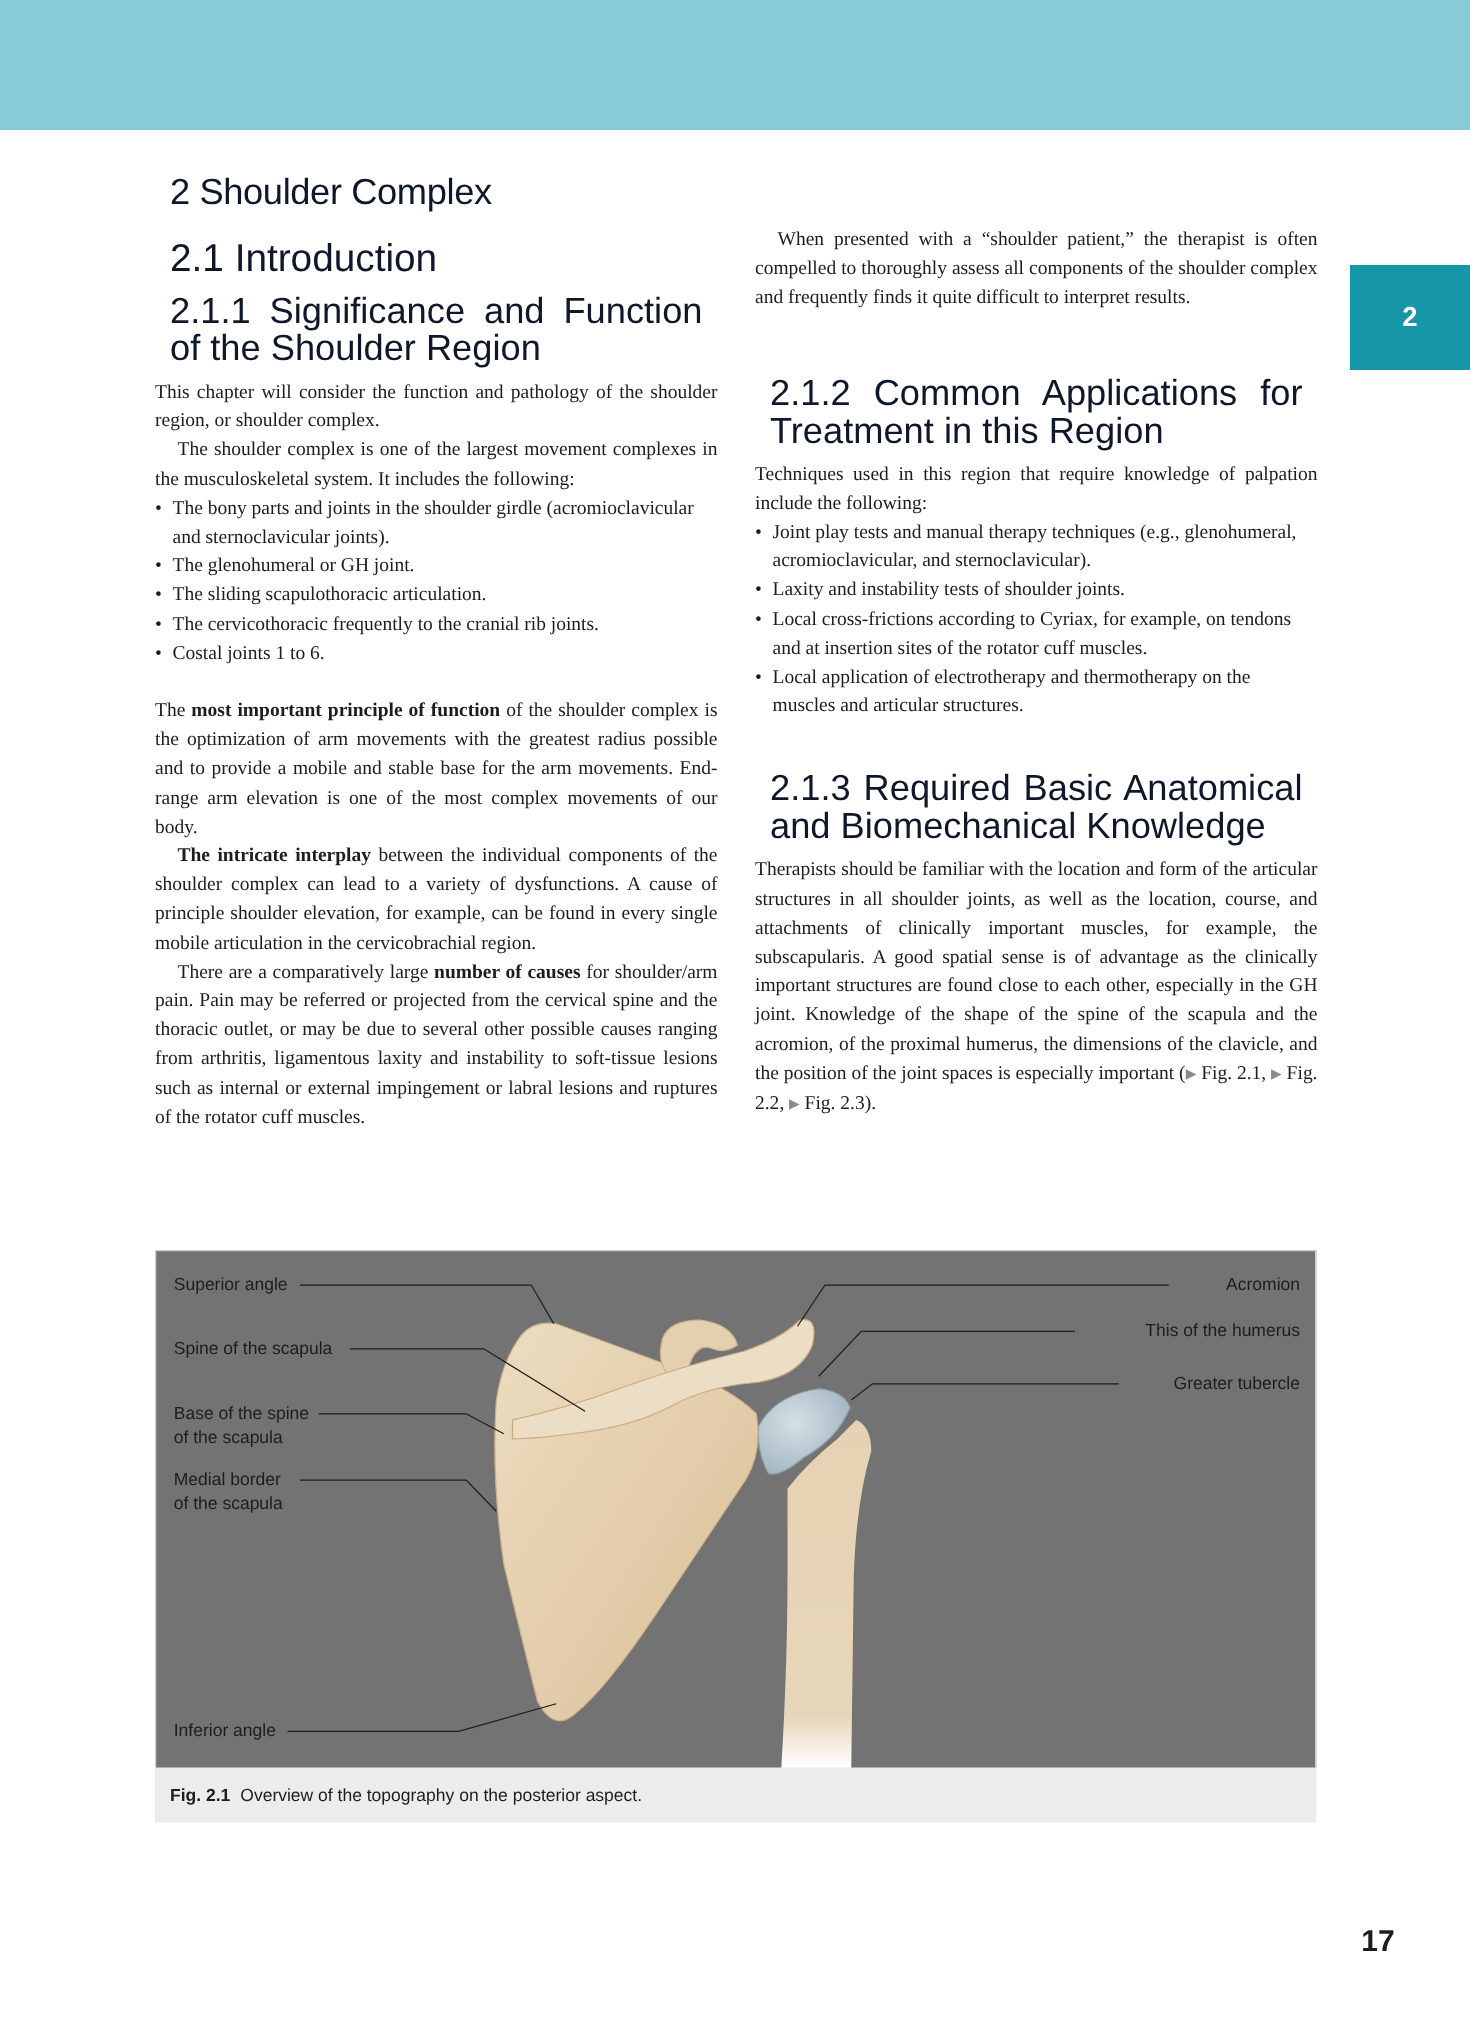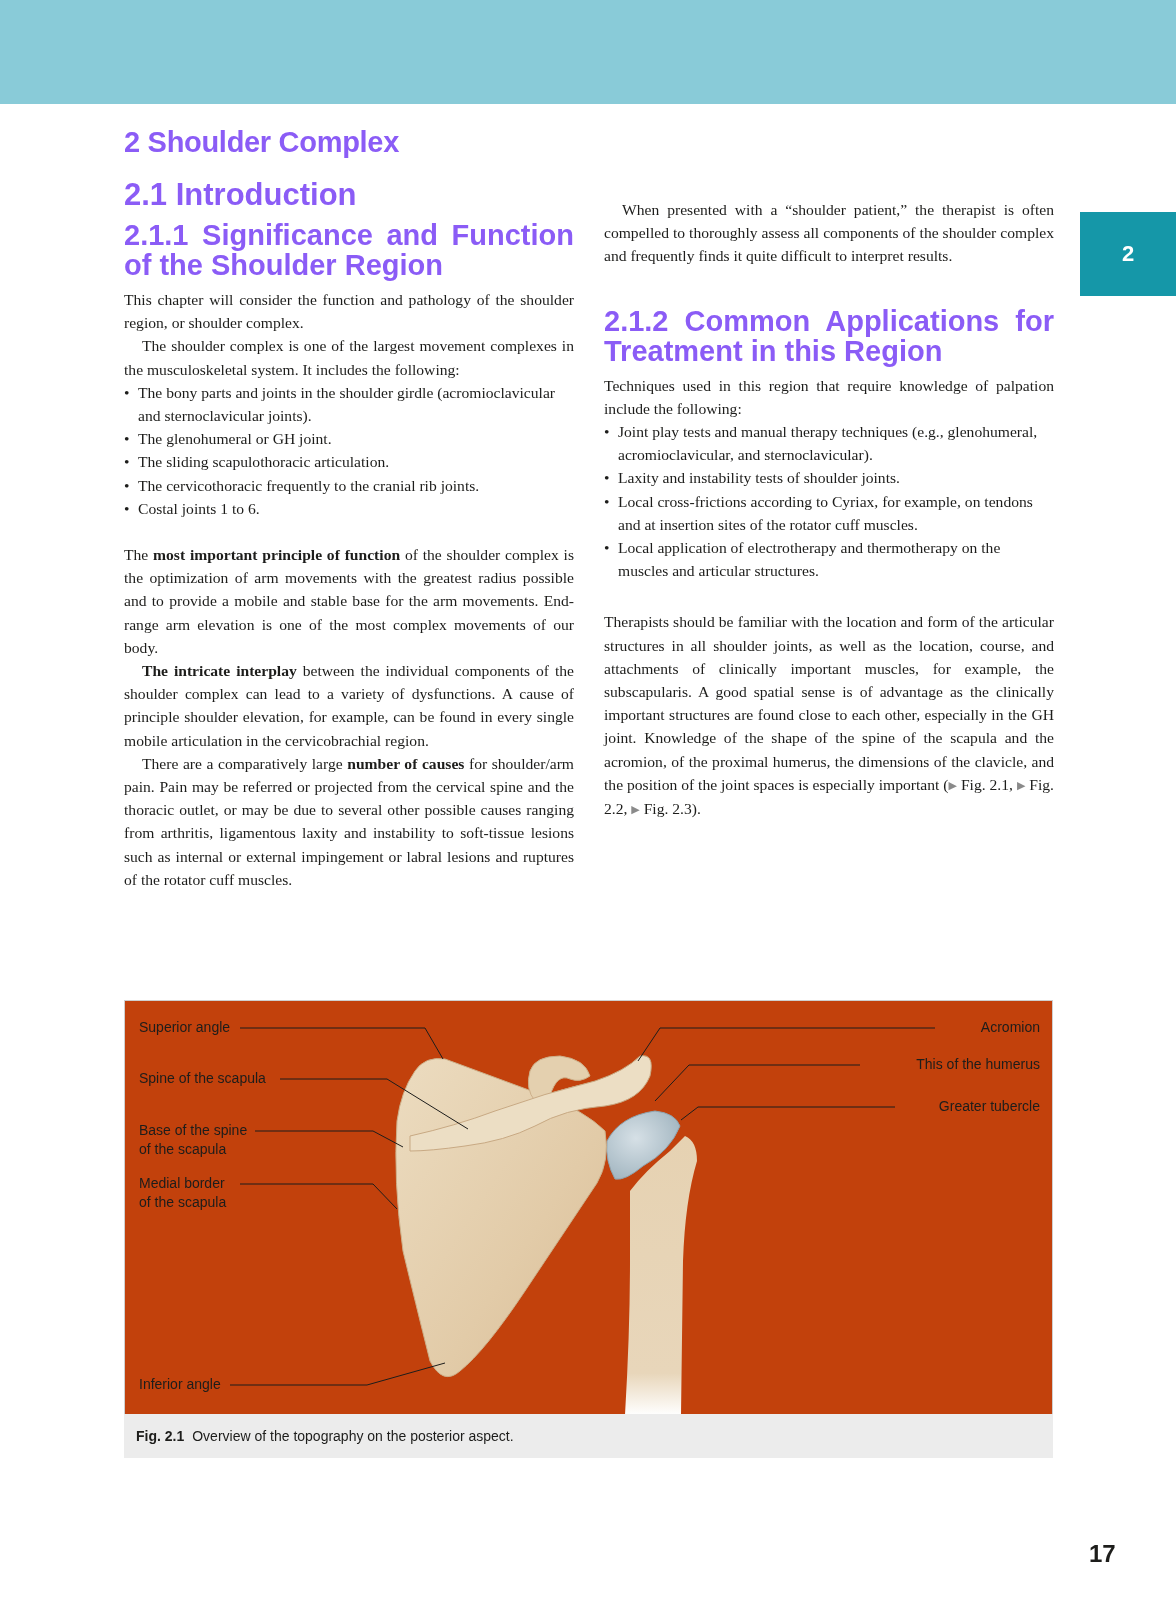--- a/index.html
+++ b/index.html
@@ -6,39 +6,39 @@
   body {
     width: 1176px; height: 1619px; position: relative; background: #ffffff;
     font-family: "Liberation Serif", serif; color: #1d1d1b; overflow: hidden;
   }
   .top-band { position: absolute; left: 0; top: 0; width: 1176px; height: 104px; background: #89cbd8; }
   .chapter-tab {
     position: absolute; left: 1080px; top: 212px; width: 96px; height: 84px; background: #1597a8;
     color: #fff; font-family: "Liberation Sans", sans-serif; font-weight: bold; font-size: 22px;
     display: flex; align-items: center; justify-content: center;
   }
-  .h1, .h2, .h3 { font-family: "Liberation Sans", sans-serif; color: #8b5cf6; font-weight: bold; margin: 0; }
+  .h1, .h2, .h3 { font-family: "Liberation Sans", sans-serif; color: #0f172a; font-weight: normal; margin: 12px; }
   .h1 { position: absolute; left: 124px; top: 126px; font-size: 29px; letter-spacing: -0.3px; }
   .col { position: absolute; width: 450px; font-size: 15.6px; line-height: 23.2px; text-align: justify; }
   .col.left { left: 124px; top: 180px; }
   .col.right { left: 604px; top: 180px; }
   .h2 { font-size: 31px; line-height: 30px; margin-bottom: 10px; }
   .h3 { font-size: 29px; line-height: 30px; margin-bottom: 8px; }
   p { margin: 0; }
   p.indent { text-indent: 18px; }
   ul { list-style: none; margin: 0; padding: 0; }
   li { position: relative; padding-left: 14px; text-align: left; }
   li::before { content: "\2022"; position: absolute; left: 0; top: 0; }
   b { font-weight: bold; }
   .gap { height: 23px; }
   .ref-arrow { color: #8a8a8a; font-size: 11px; vertical-align: 1px; }
 
   .figure-frame {
     position: absolute; left: 124px; top: 1000px; width: 927px; height: 414px;
-    border: 1px solid #cfcfcf; border-bottom: none; background: #c2410c;
+    border: 1px solid #cfcfcf; border-bottom: none; background: #737373;
   }
   .figure-caption {
     position: absolute; left: 124px; top: 1414px; width: 929px; height: 44px; background: #ececec;
     font-family: "Liberation Sans", sans-serif; font-size: 14px; display: flex; align-items: center;
   }
   .figure-caption .cap-label { font-weight: bold; margin-left: 12px; margin-right: 8px; }
   .lbl { position: absolute; font-family: "Liberation Sans", sans-serif; font-size: 14px; line-height: 19px; color: #1d1d1b; }
   .lbl.r { text-align: right; }
   .page-number {
     position: absolute; left: 1089px; top: 1540px; font-family: "Liberation Sans", sans-serif;
@@ -67,31 +67,32 @@
     <li>The cervicothoracic frequently to the cranial rib joints.</li>
     <li>Costal joints 1 to 6.</li>
   </ul>
   <div class="gap"></div>
   <p><span>The </span><b>most important principle of function</b><span> of the shoulder complex is the optimization of arm movements with the greatest radius possible and to provide a mobile and stable base for the arm movements. End-range arm elevation is one of the most complex movements of our body.</span></p>
   <p class="indent"><b>The intricate interplay</b><span> between the individual components of the shoulder complex can lead to a variety of dysfunctions. A cause of principle shoulder elevation, for example, can be found in every single mobile articulation in the cervicobrachial region.</span></p>
   <p class="indent"><span>There are a comparatively large </span><b>number of causes</b><span> for shoulder/arm pain. Pain may be referred or projected from the cervical spine and the thoracic outlet, or may be due to several other possible causes ranging from arthritis, ligamentous laxity and instability to soft-tissue lesions such as internal or external impingement or labral lesions and ruptures of the rotator cuff muscles.</span></p>
 </div>
 
 <div class="col right">
-  <p class="indent" style="margin-top:18px">When presented with a “shoulder patient,” the therapist is often compelled to thoroughly assess all components of the shoulder complex and frequently finds it quite difficult to interpret results.</p>
+  <p class="indent" style="margin-top:0">When presented with a “shoulder patient,” the therapist is often compelled to thoroughly assess all components of the shoulder complex and frequently finds it quite difficult to interpret results.</p>
   <div style="height:38px"></div>
   <h3 class="h3">2.1.2  Common Applications for Treatment in this Region</h3>
   <p>Techniques used in this region that require knowledge of palpation include the following:</p>
   <ul>
     <li>Joint play tests and manual therapy techniques (e.g., glenohumeral, acromioclavicular, and sternoclavicular).</li>
     <li>Laxity and instability tests of shoulder joints.</li>
     <li>Local cross-frictions according to Cyriax, for example, on tendons and at insertion sites of the rotator cuff muscles.</li>
     <li>Local application of electrotherapy and thermotherapy on the muscles and articular structures.</li>
   </ul>
   <div style="height:28px"></div>
+  <h3 class="h3">2.1.3  Required Basic Anatomical and Biomechanical Knowledge</h3>
   <p><span>Therapists should be familiar with the location and form of the articular structures in all shoulder joints, as well as the location, course, and attachments of clinically important muscles, for example, the subscapularis. A good spatial sense is of advantage as the clinically important structures are found close to each other, especially in the GH joint. Knowledge of the shape of the spine of the scapula and the acromion, of the proximal humerus, the dimensions of the clavicle, and the position of the joint spaces is especially important (</span><span class="ref-arrow">▶</span> <a>Fig. 2.1</a>, <span class="ref-arrow">▶</span> <a>Fig. 2.2</a>, <span class="ref-arrow">▶</span> <a>Fig. 2.3</a><span>).</span></p>
 </div>
 
 <div class="figure-frame">
   <svg width="927" height="414" viewBox="0 0 927 414">
     <defs>
       <linearGradient id="bone" x1="0" y1="0" x2="1" y2="1">
         <stop offset="0" stop-color="#ecdcc0"></stop>
         <stop offset="0.6" stop-color="#e2cba8"></stop>
         <stop offset="1" stop-color="#d8bd97"></stop>

